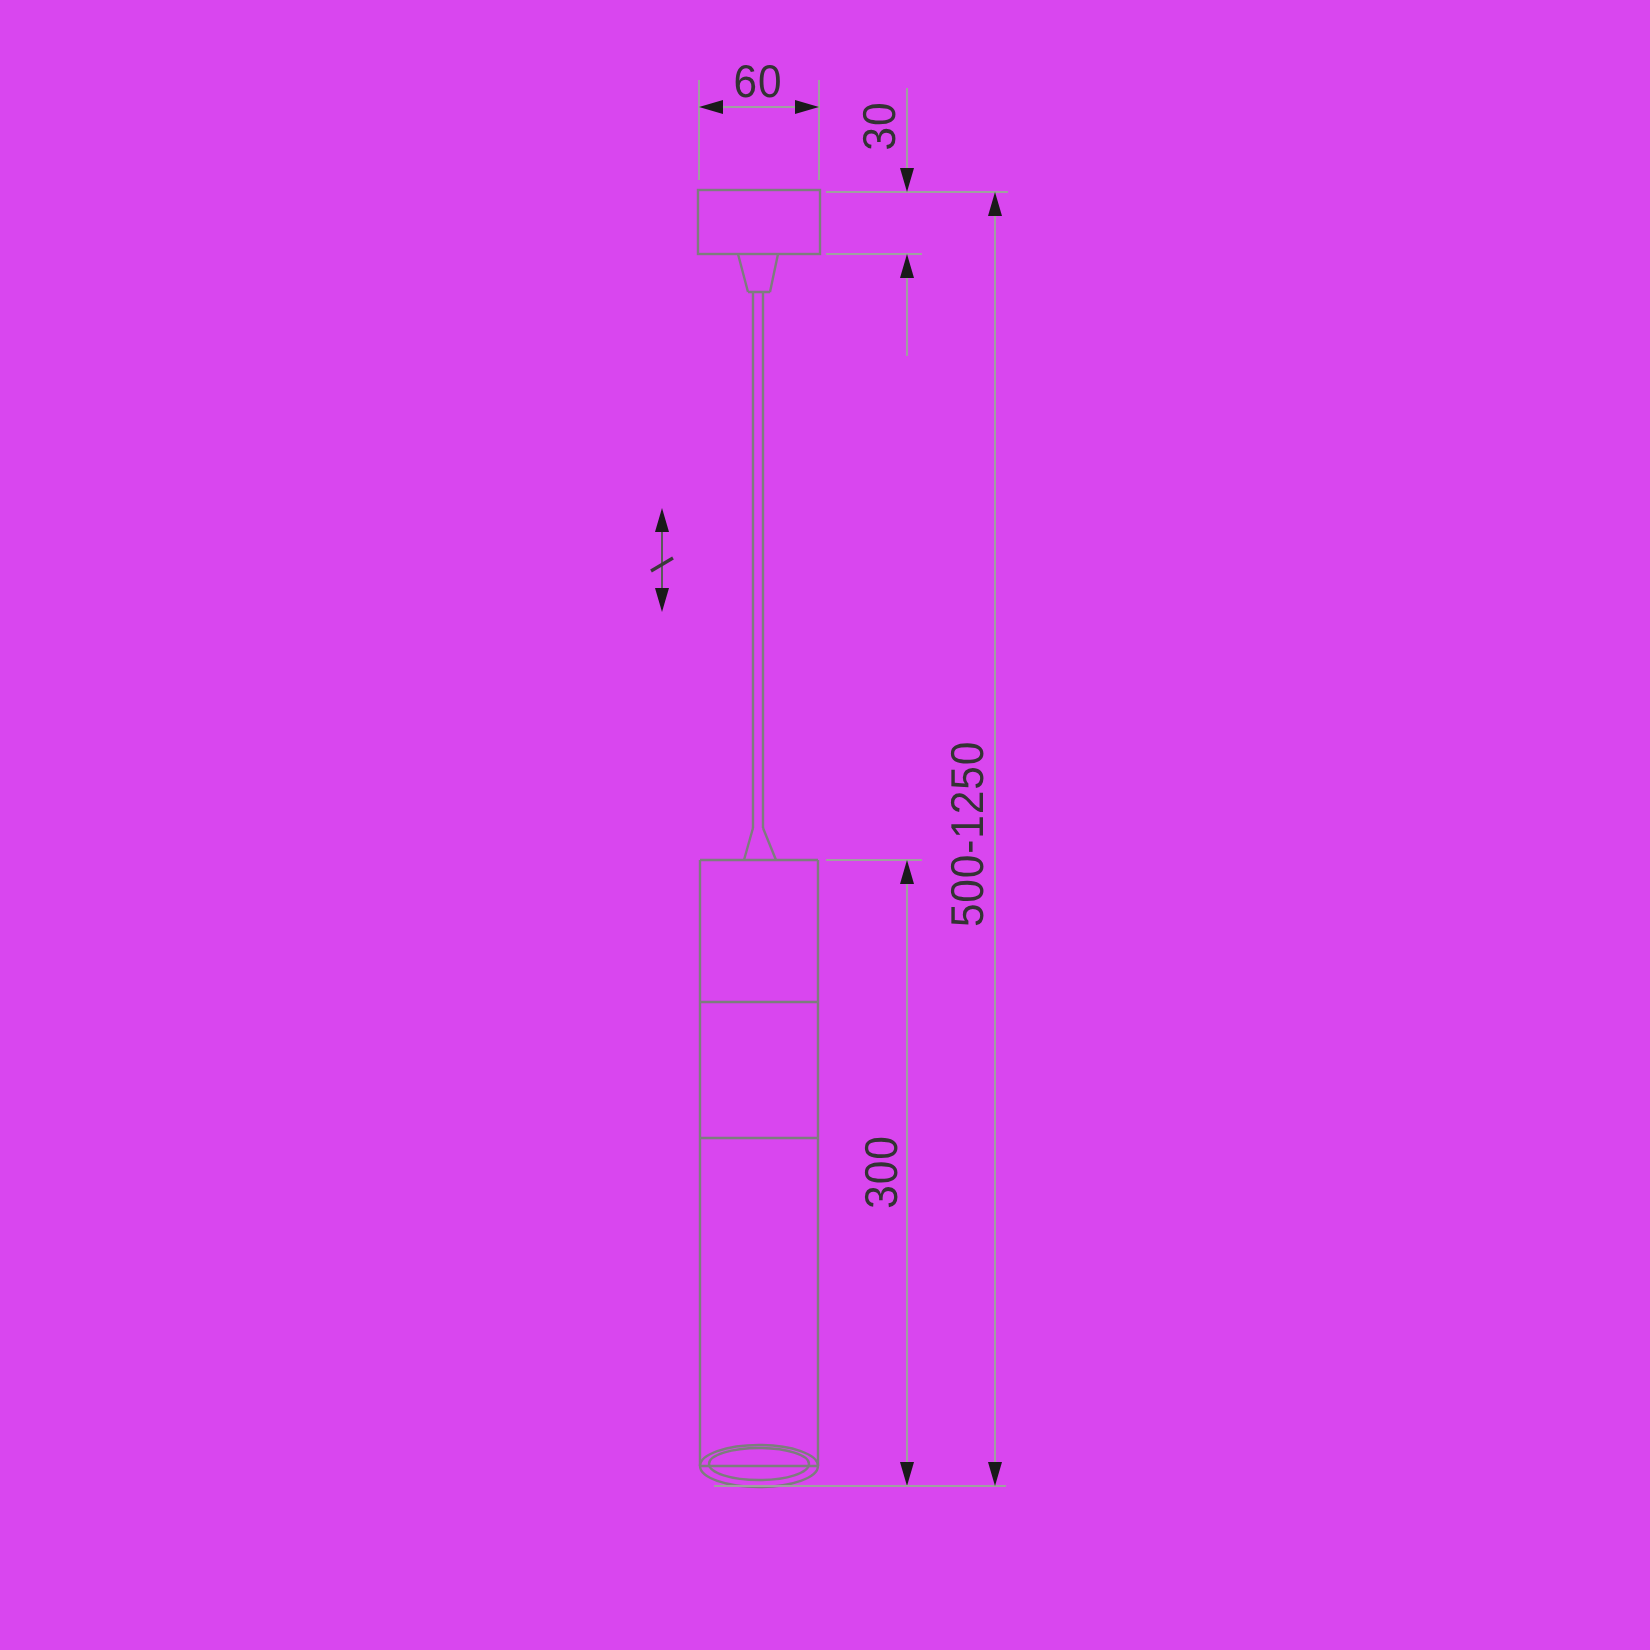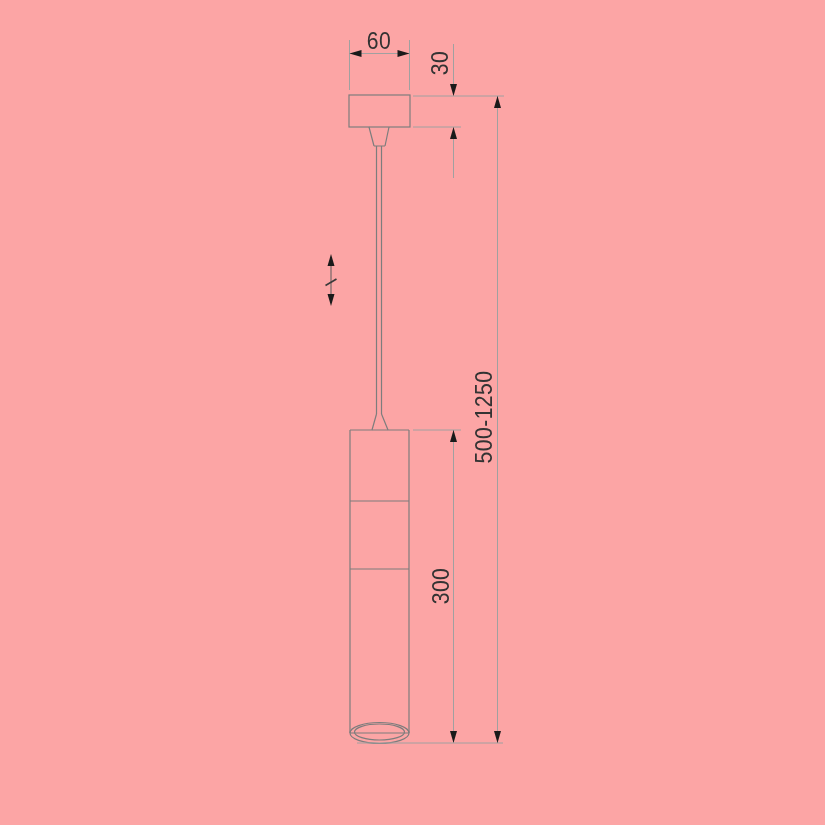--- a/index.html
+++ b/index.html
@@ -4,21 +4,21 @@
 <style>
   html, body {
     margin: 0;
     padding: 0;
     background: #ffffff;
   }
   .canvas {
     position: relative;
     width: 825px;
     height: 825px;
-    background: #fca5a5;
+    background: #d946ef;
     overflow: hidden;
     font-family: "Liberation Sans", sans-serif;
   }
   .canvas svg {
     position: absolute;
     left: 0;
     top: 0;
   }
   .dim-label {
     position: absolute;

